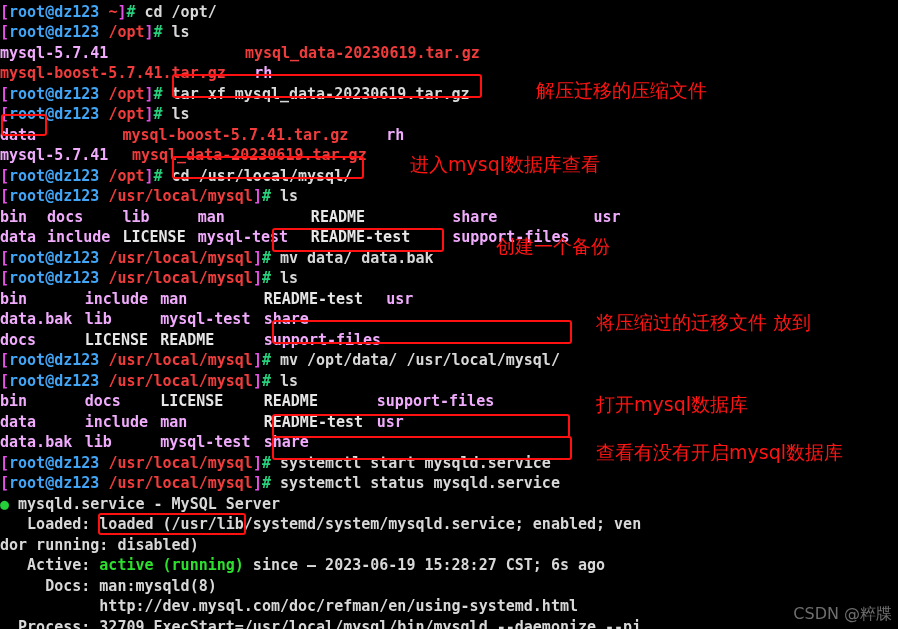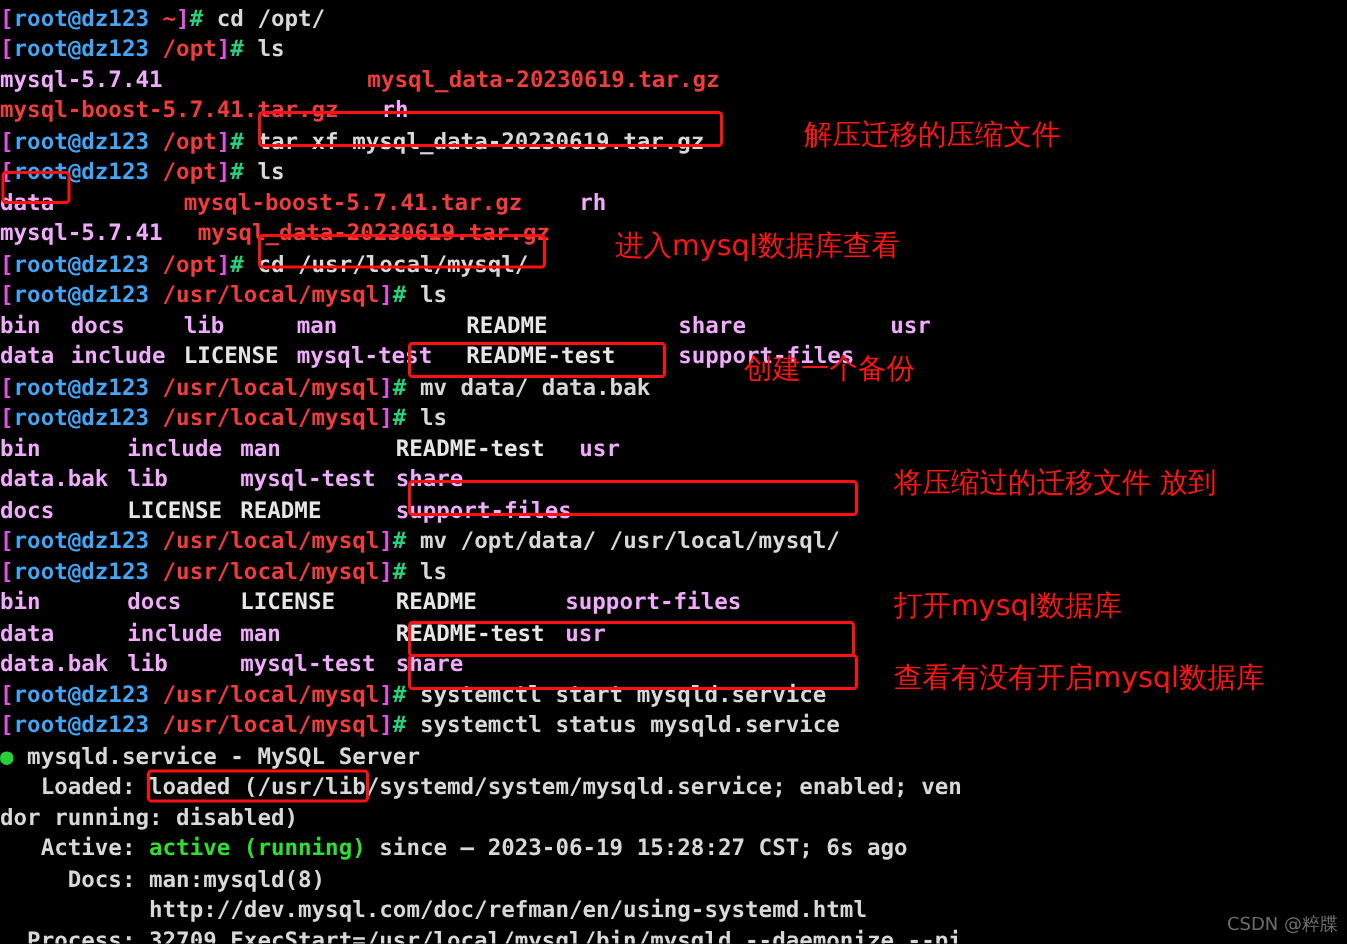--- a/index.html
+++ b/index.html
@@ -55,21 +55,21 @@
     font-size:19px;
     line-height:24px;
     white-space:pre;
     font-weight:400;
   }
   .watermark{
     position:absolute;
     right:6px;bottom:4px;
     color:#6e6e6e;
     font-family:"DejaVu Sans","Liberation Sans",sans-serif;
-    font-size:12px;
+    font-size:16px;
     white-space:pre;
   }
   .bullet{color:#24d13a;}
 </style>
 </head>
 <body>
 
 <div id="term">
   <div id="lines-host">
       <div class="line" style="top: 2px;"><span class="seg c-brk">[</span><span class="seg c-user">root@dz123</span><span class="seg c-plain"> </span><span class="seg c-path">~</span><span class="seg c-brk">]</span><span class="seg c-hash">#</span><span class="seg c-plain"> </span><span class="seg c-cmd">cd /opt/</span></div>

